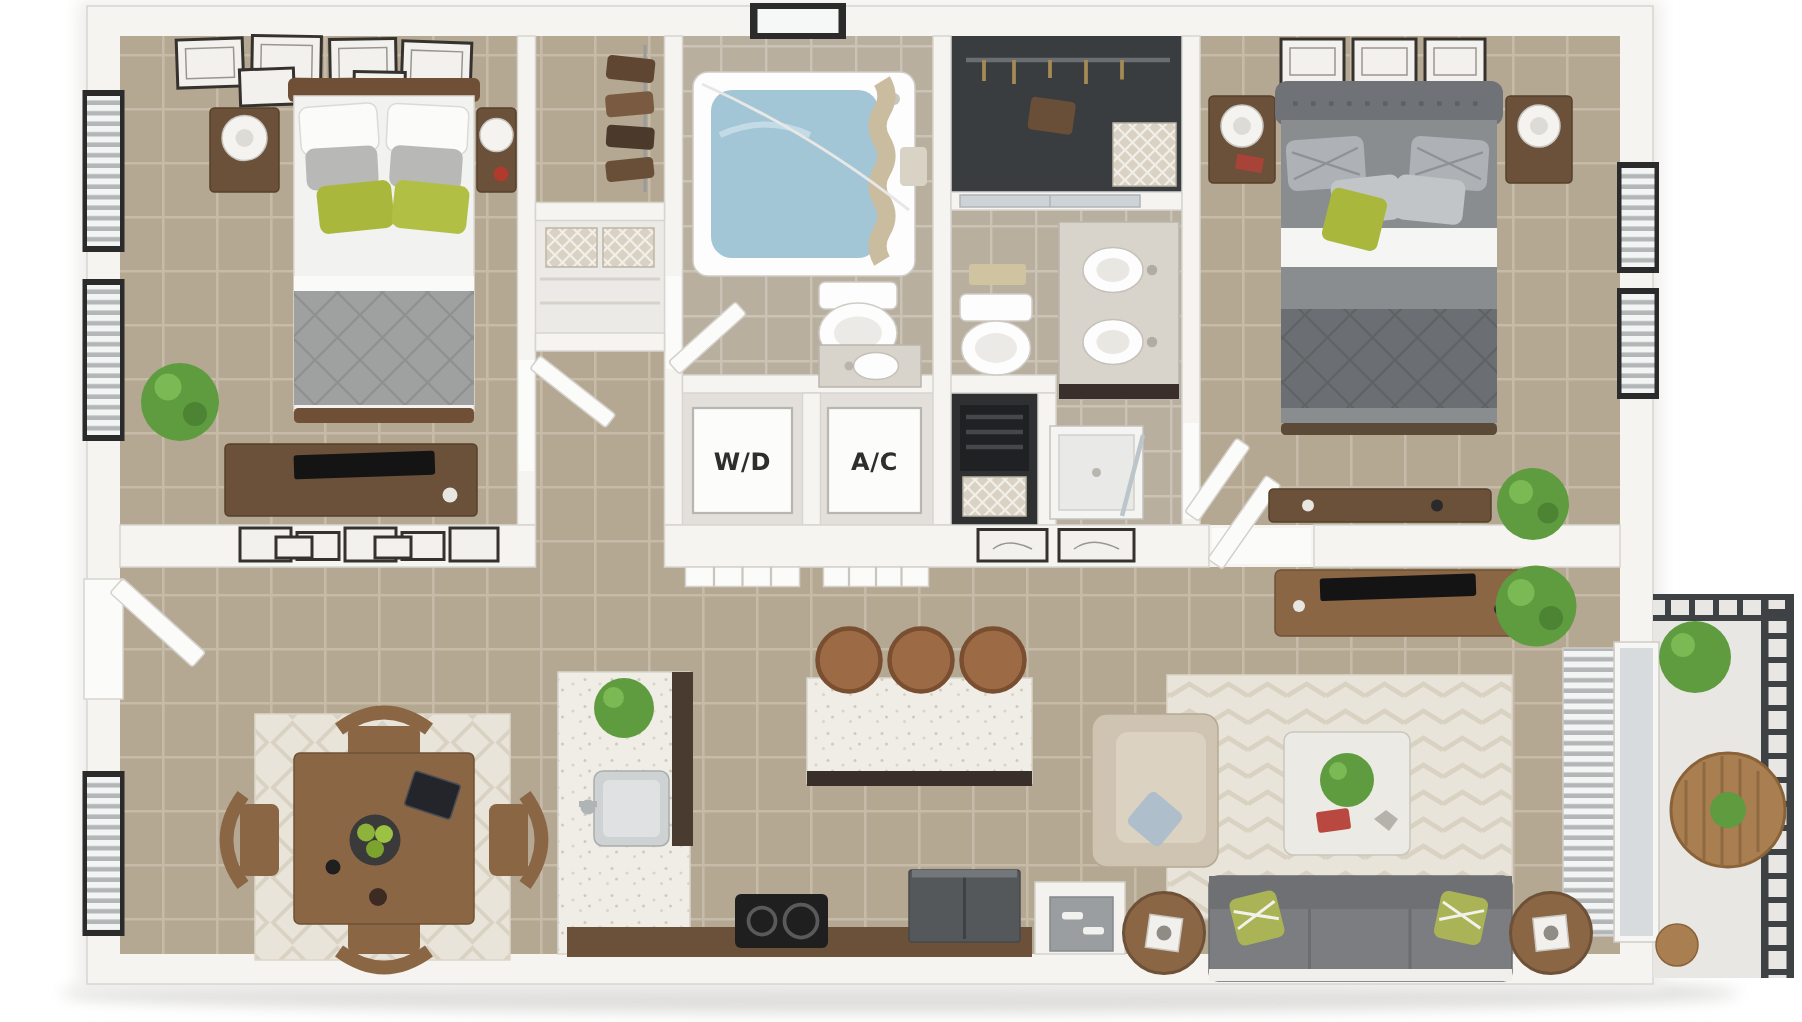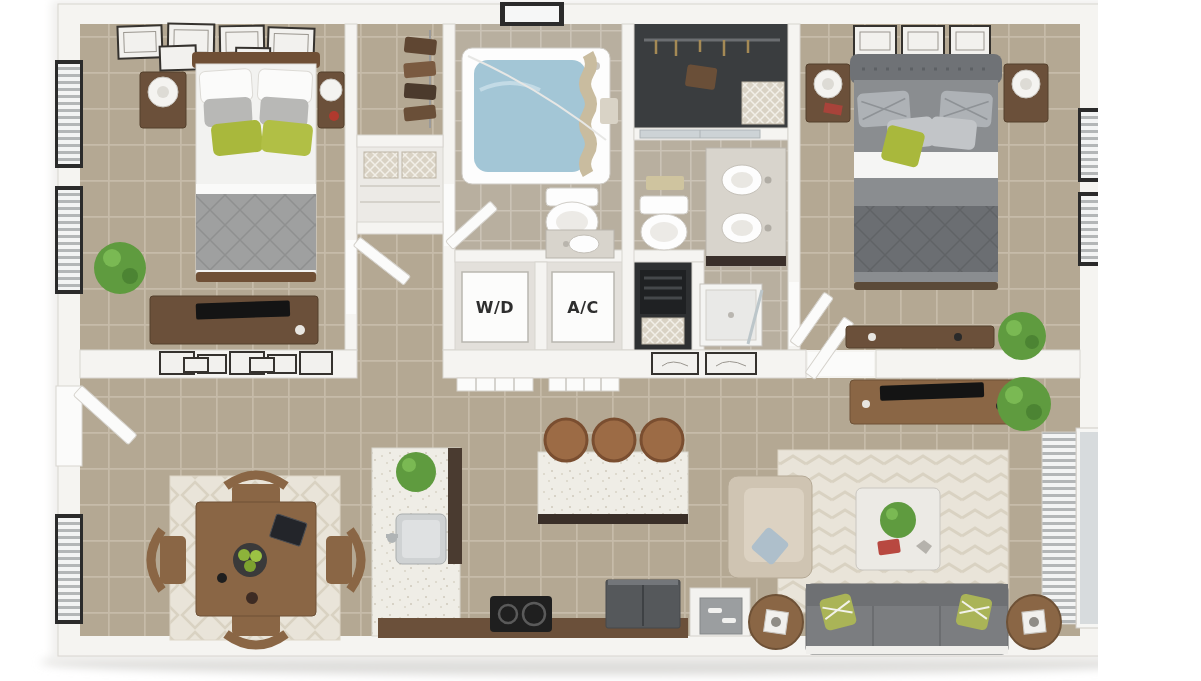--- a/index.html
+++ b/index.html
@@ -1,16 +1,16 @@
 <!DOCTYPE html>
 <html style="--background: #ffffff; --wall: #f5f4f1; --wall-edge: #d8d5d0; --floor-tile: #b4a893; --bath-tile: #b8af9f; --grout: #c9bfad; --accent-green: #a9b83c; --plant-green: #5f9b3f; --wood: #8a6645; --dark-wood: #6b503a; --sofa-gray: #7b7d80; --comforter-gray: #9fa0a0; --water-blue: #a3c6d6; --rug-cream: #e9e4d9; --counter-speckle: #efede6; --appliance-dark: #55585b; --railing-dark: #3f4245; --closet-dark: #3a3d3f;"><head>
 <meta charset="utf-8">
 <style>
   html,body{margin:0;padding:0;background:#ffffff;}
-  .stage{position:relative;width:1098px;height:681px;background:var(--background,#fff);overflow:hidden;
+  .stage{position:relative;width:1201px;height:681px;background:var(--background,#fff);overflow:hidden;
          font-family:"DejaVu Sans", sans-serif;}
   svg{display:block}
   .wall{fill:var(--wall,#f5f4f1);stroke:var(--wall-edge,#d8d5d0);stroke-width:1;}
   .tile-base{fill:var(--floor-tile,#b4a893);}
   .bath-base{fill:var(--bath-tile,#b7ad9d);}
   .grout{stroke:var(--grout,#cec4b2);}
   .wood{fill:var(--wood,#8a6645);}
   .dark-wood{fill:var(--dark-wood,#6b503a);}
   .sofa{fill:var(--sofa-gray,#7b7d80);}
   .water{fill:var(--water-blue,#a3c6d6);}

